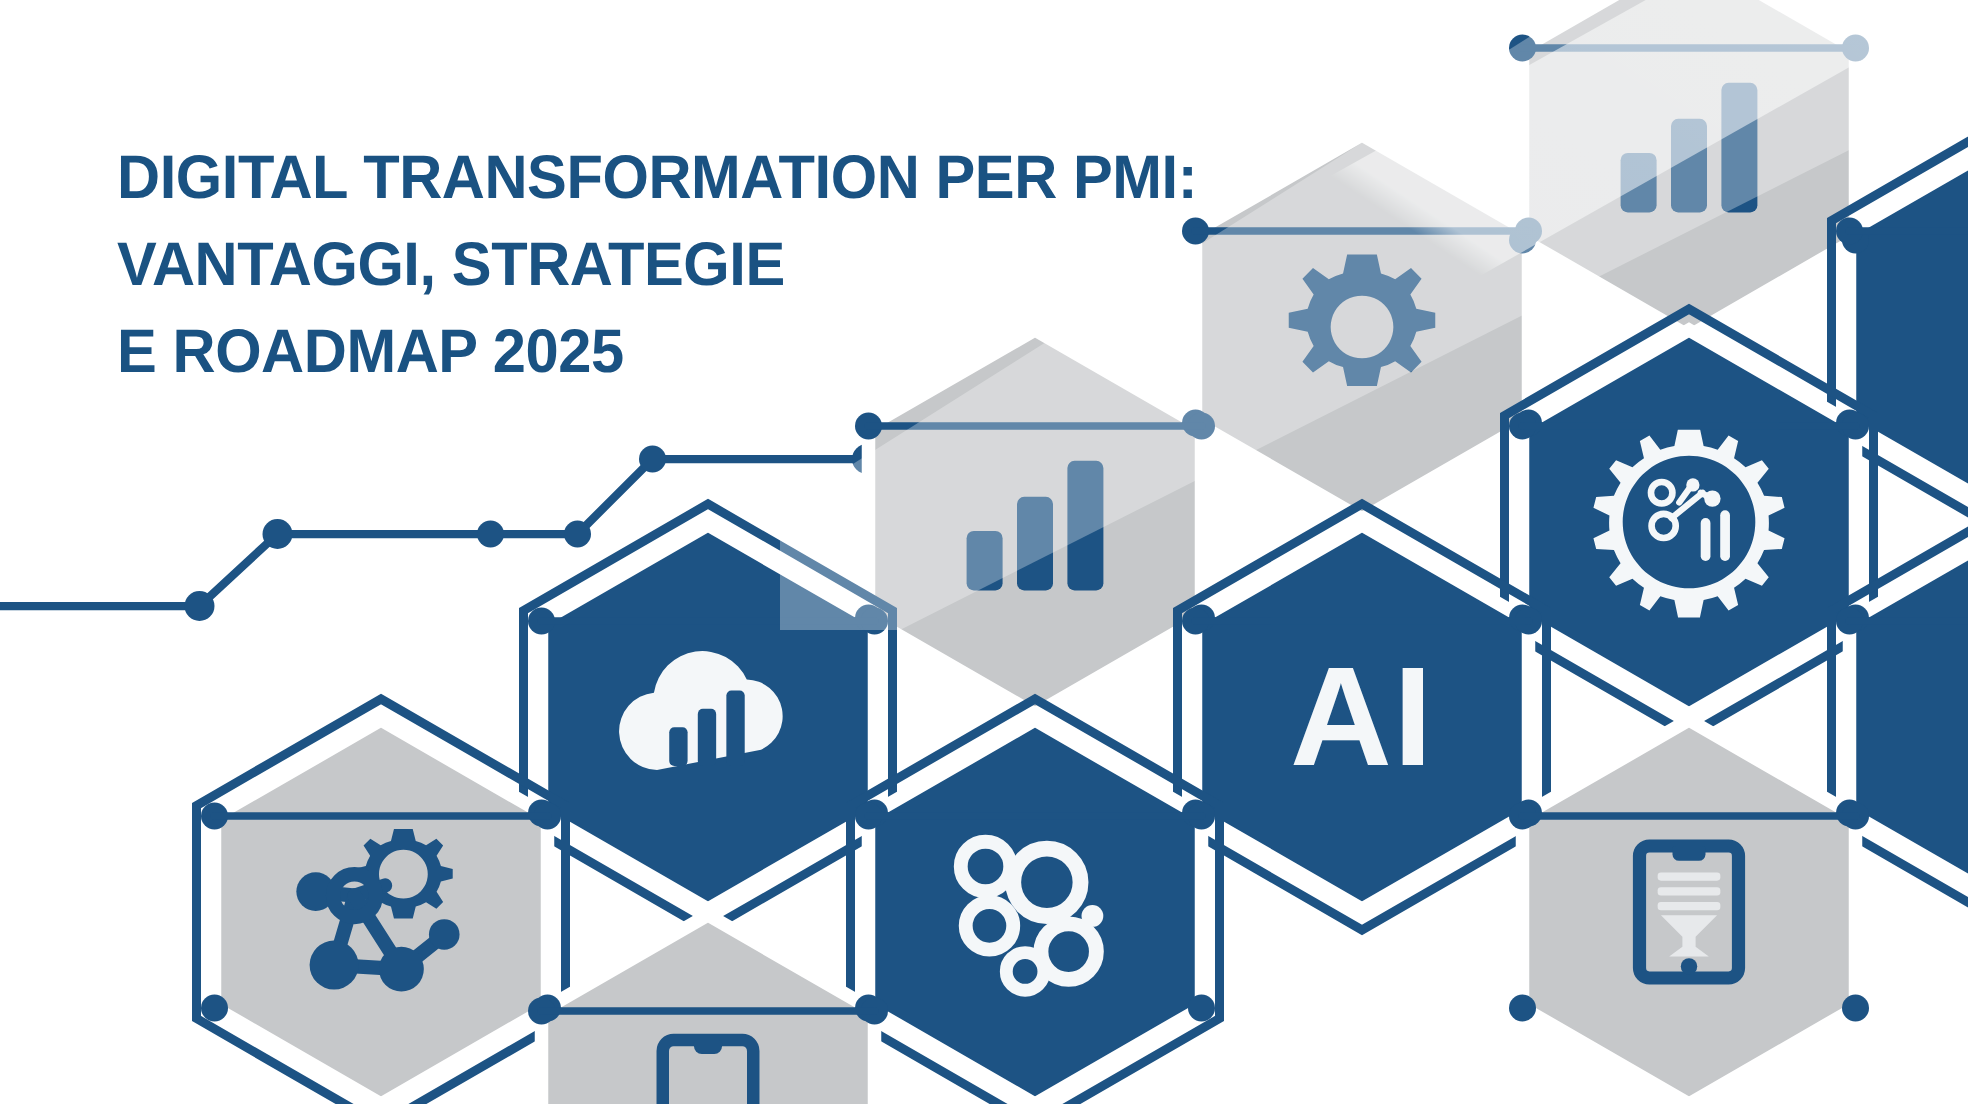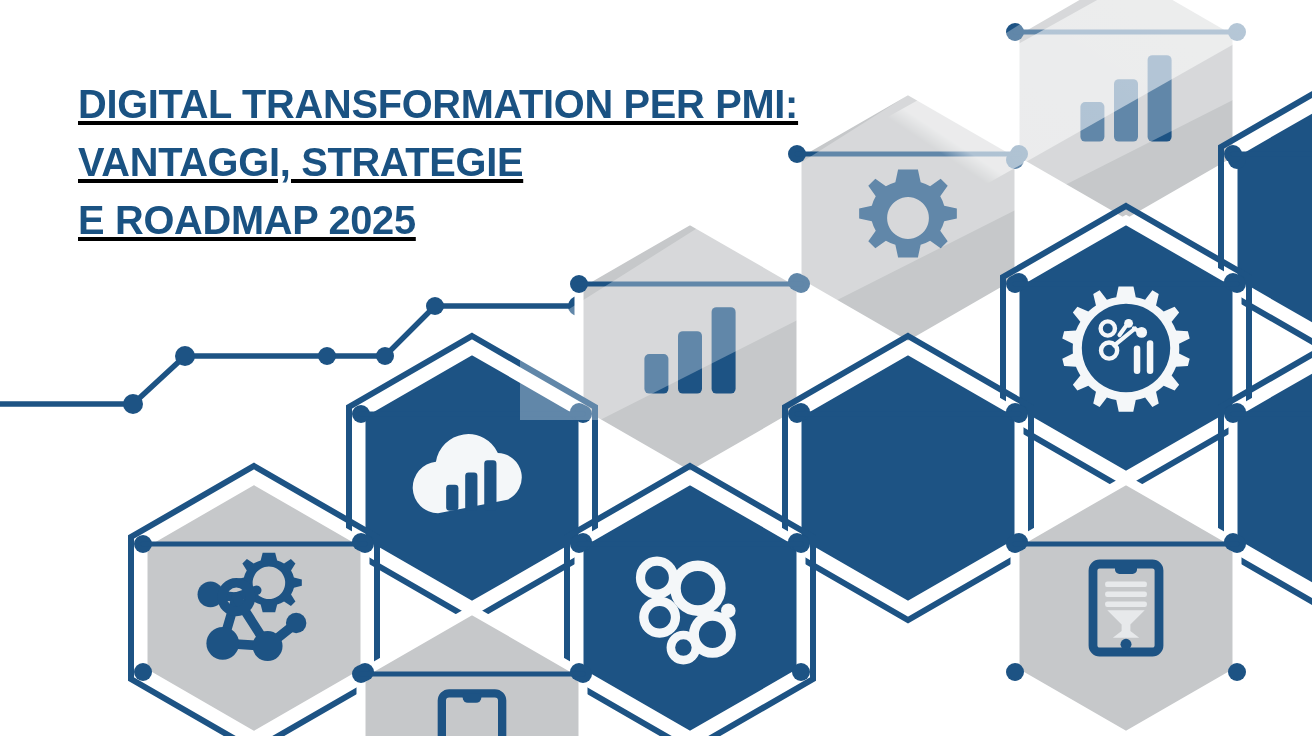--- a/index.html
+++ b/index.html
@@ -5,24 +5,23 @@
   html,body{margin:0;padding:0;}
   body{
     width:1312px;height:736px;overflow:hidden;
     background:#ffffff;
     font-family:"Liberation Sans", sans-serif;
     position:relative;
   }
   #stage{position:absolute;inset:0;width:1312px;height:736px;}
   svg.layer{position:absolute;left:0;top:0;width:1312px;height:736px;display:block;}
   .title-block{
-    position:absolute;left:78px;top:75px;
+    position:absolute;left:78px;top:89px;
     z-index:40;
     pointer-events:none;
-    text-decoration:underline;
   }
   .title-line{
     display:block;
     color:#1A5282;
     font-weight:bold;
     font-size:41px;
     line-height:58px;
     letter-spacing:-0.3px;
     white-space:nowrap;
     font-family:"Liberation Sans", sans-serif;
@@ -305,20 +304,23 @@
         <path d="M1015 544 L1237 544"></path>
         <path d="M361 674 L583 674"></path>
       </g>
 
       <polygon points="560,300 1312,-120 1312,0 640,380 560,380" fill="url(#sheen)" opacity="0.9"></polygon>
       <polygon points="520,340 1312,-160 1312,60 600,420 520,420" fill="#ffffff" opacity="0.30"></polygon>
 
     </g>
   </svg>
 
+  <div style="position:absolute;left:908px;top:478px;transform:translate(-50%,-50%);z-index:30;pointer-events:none;">
+    <span style="color:#f4f7f9;font-weight:bold;font-size:94px;line-height:94px;letter-spacing:1px;font-family:'Liberation Sans',sans-serif;">AI</span>
+  </div>
 
   <div class="title-block">
     <span class="title-line">DIGITAL TRANSFORMATION PER PMI:</span>
     <span class="title-line">VANTAGGI, STRATEGIE</span>
     <span class="title-line">E ROADMAP 2025</span>
   </div>
 
 </div>
 
 </body></html>

